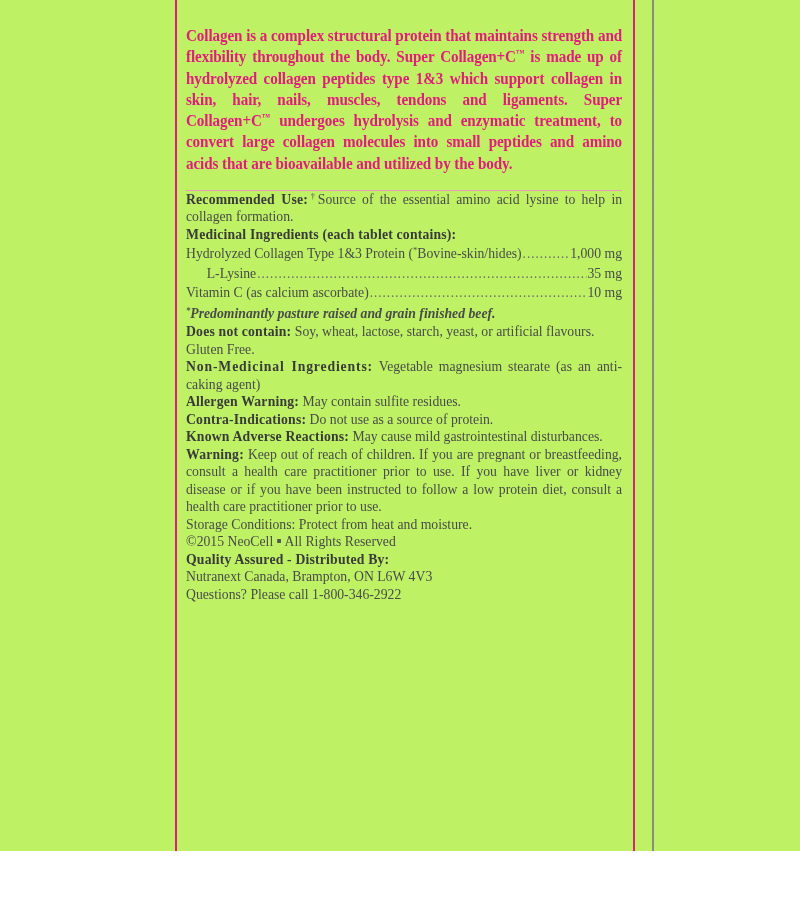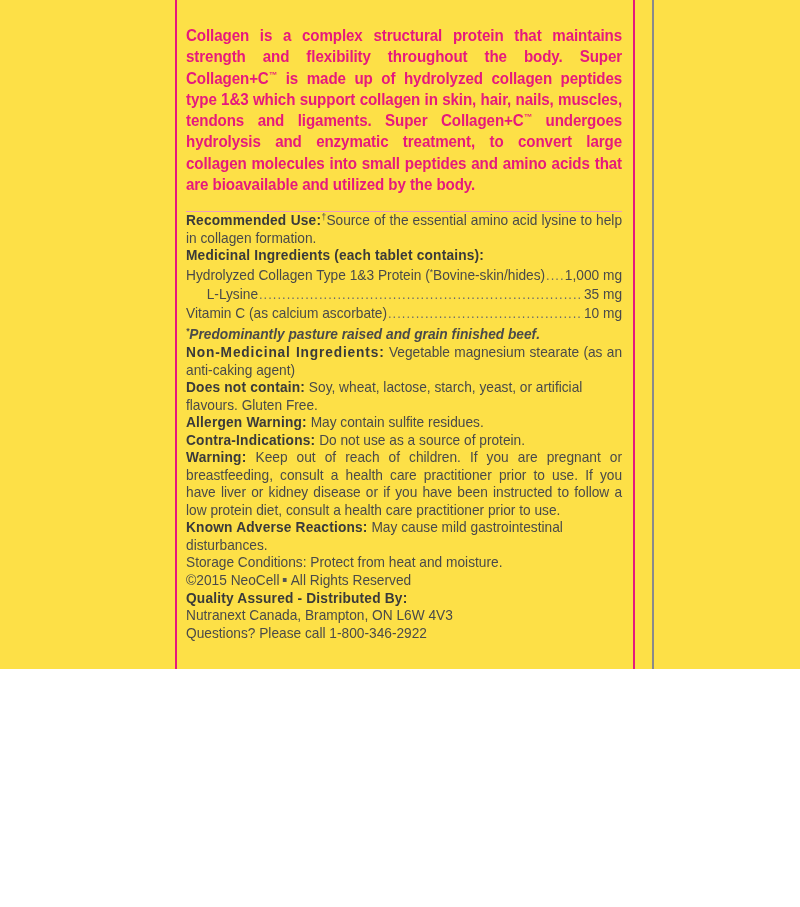--- a/index.html
+++ b/index.html
@@ -11,23 +11,24 @@
     width: 800px;
     height: 907px;
     font-family: "Liberation Sans", sans-serif;
     -webkit-font-smoothing: antialiased;
   }
 
   
   #label-page {
     position: relative;
     width: 800px;
-    height: 669px;
-    background: #fde047;
+    height: 851px;
+    background: #bef264;
     overflow: hidden;
+    font-family: Liberation Serif, serif;
   }
 
   
   .panel-rule {
     position: absolute;
     top: 0;
     width: 2px;
     height: 907px;
     background: #e6197d;
   }
@@ -188,49 +189,49 @@
         <div class="ing-row">
           <span class="ing-name">Vitamin C (as calcium ascorbate) </span>
           <span class="leader"></span>
           <span class="ing-amt">10 mg</span>
         </div>
       </div>
 
       <p id="beef-footnote" class="blk"><sup class="mark">*</sup><span>Predominantly pasture raised and grain finished beef.</span></p>
     </div>
 
+    <div class="section">
+      <p class="blk"><span class="lbl">Does not contain:</span>
+        <span>Soy, wheat, lactose, starch, yeast, or artificial flavours. Gluten Free.</span></p>
+    </div>
+
     <div class="section justify">
       <p class="blk"><span class="lbl spread">Non-Medicinal Ingredients:</span>
         <span>Vegetable magnesium stearate (as an anti-caking agent)</span></p>
     </div>
 
     <div class="section">
-      <p class="blk"><span class="lbl">Does not contain:</span>
-        <span>Soy, wheat, lactose, starch, yeast, or artificial flavours. Gluten Free.</span></p>
-    </div>
-
-    <div class="section">
       <p class="blk"><span class="lbl">Allergen Warning:</span>
         <span>May contain sulfite residues.</span></p>
     </div>
 
 
     <div class="section">
       <p class="blk"><span class="lbl">Contra-Indications:</span>
         <span>Do not use as a source of protein.</span></p>
+    </div>
+
+    <div class="section">
+      <p class="blk"><span class="lbl">Known Adverse Reactions:</span>
+        <span>May cause mild gastrointestinal disturbances.</span></p>
     </div>
 
     <div class="section justify">
       <p class="blk"><span class="lbl">Warning:</span>
         <span>Keep out of reach of children. If you are pregnant or breastfeeding, consult a health care practitioner prior to use. If you have liver or kidney disease or if you have been instructed to follow a low protein diet, consult a health care practitioner prior to use.</span></p>
-    </div>
-
-    <div class="section">
-      <p class="blk"><span class="lbl">Known Adverse Reactions:</span>
-        <span>May cause mild gastrointestinal disturbances.</span></p>
     </div>
 
     <div class="section">
       <p class="blk">Storage Conditions: Protect from heat and moisture.</p>
     </div>
 
     <div class="section">
       <p id="copyright-line" class="blk"><span class="c-sym">©</span><span>2015 NeoCell</span><span class="bullet-sq"></span><span>All Rights Reserved</span></p>
     </div>
 

